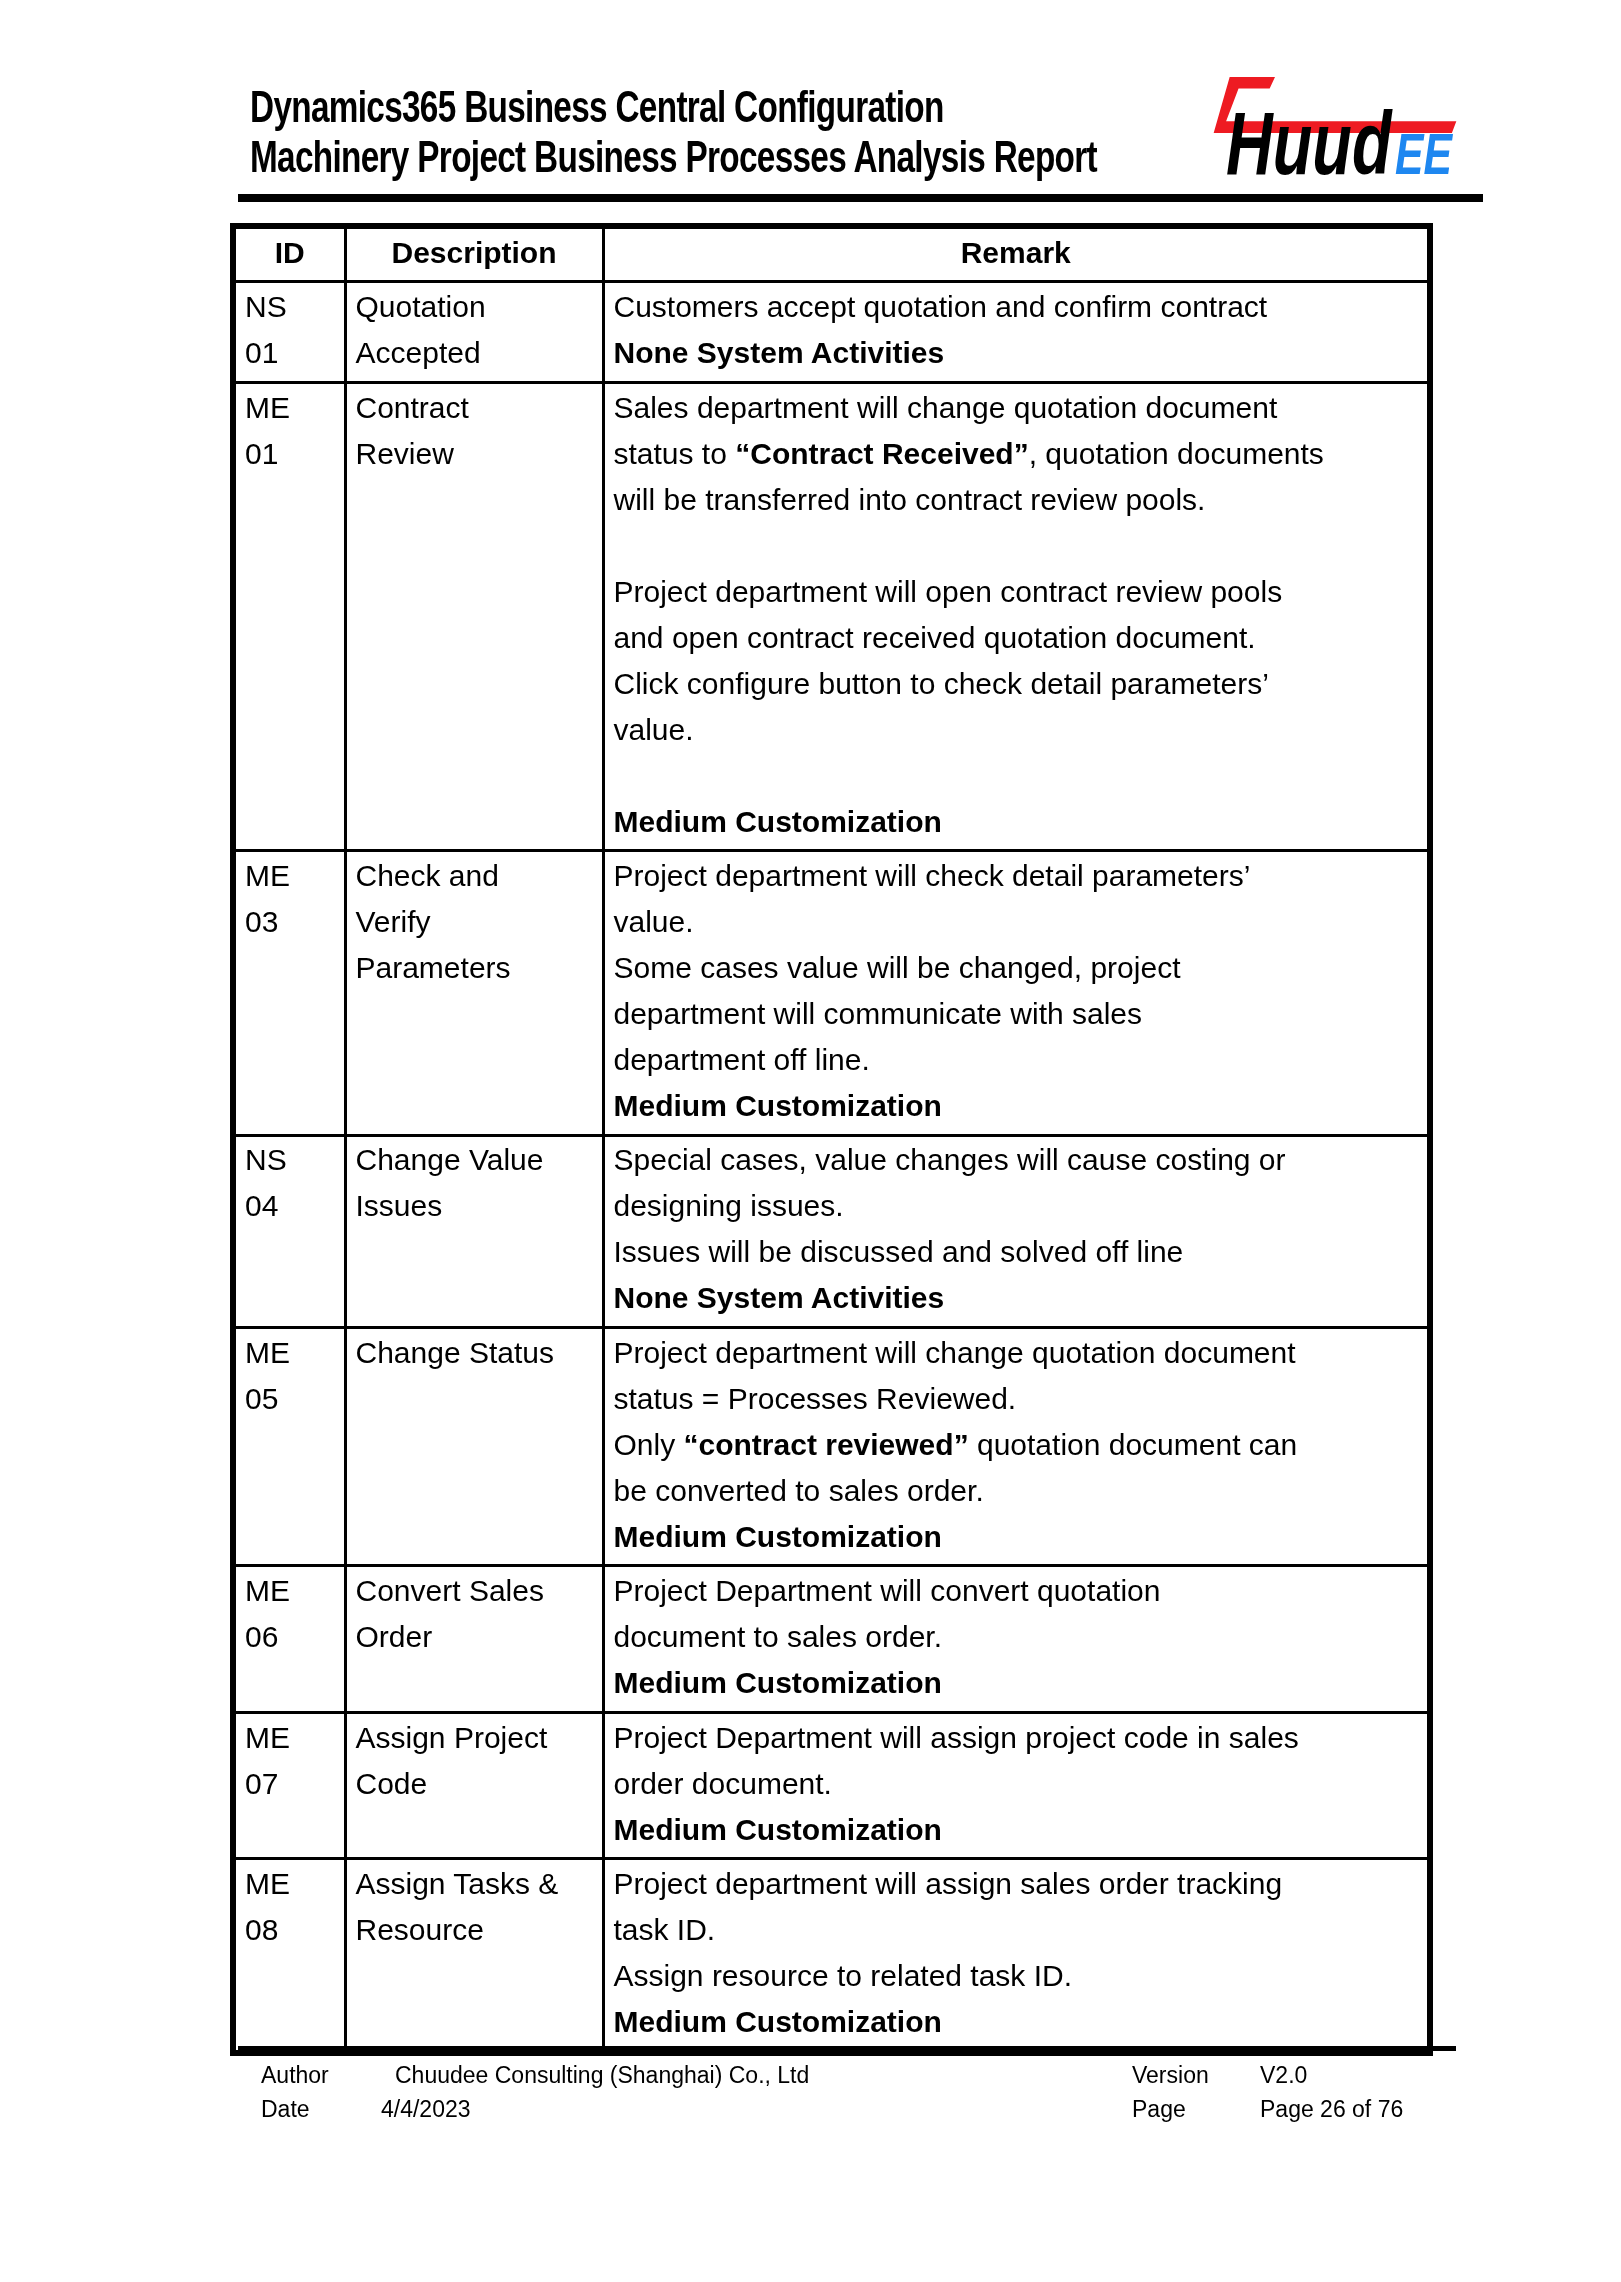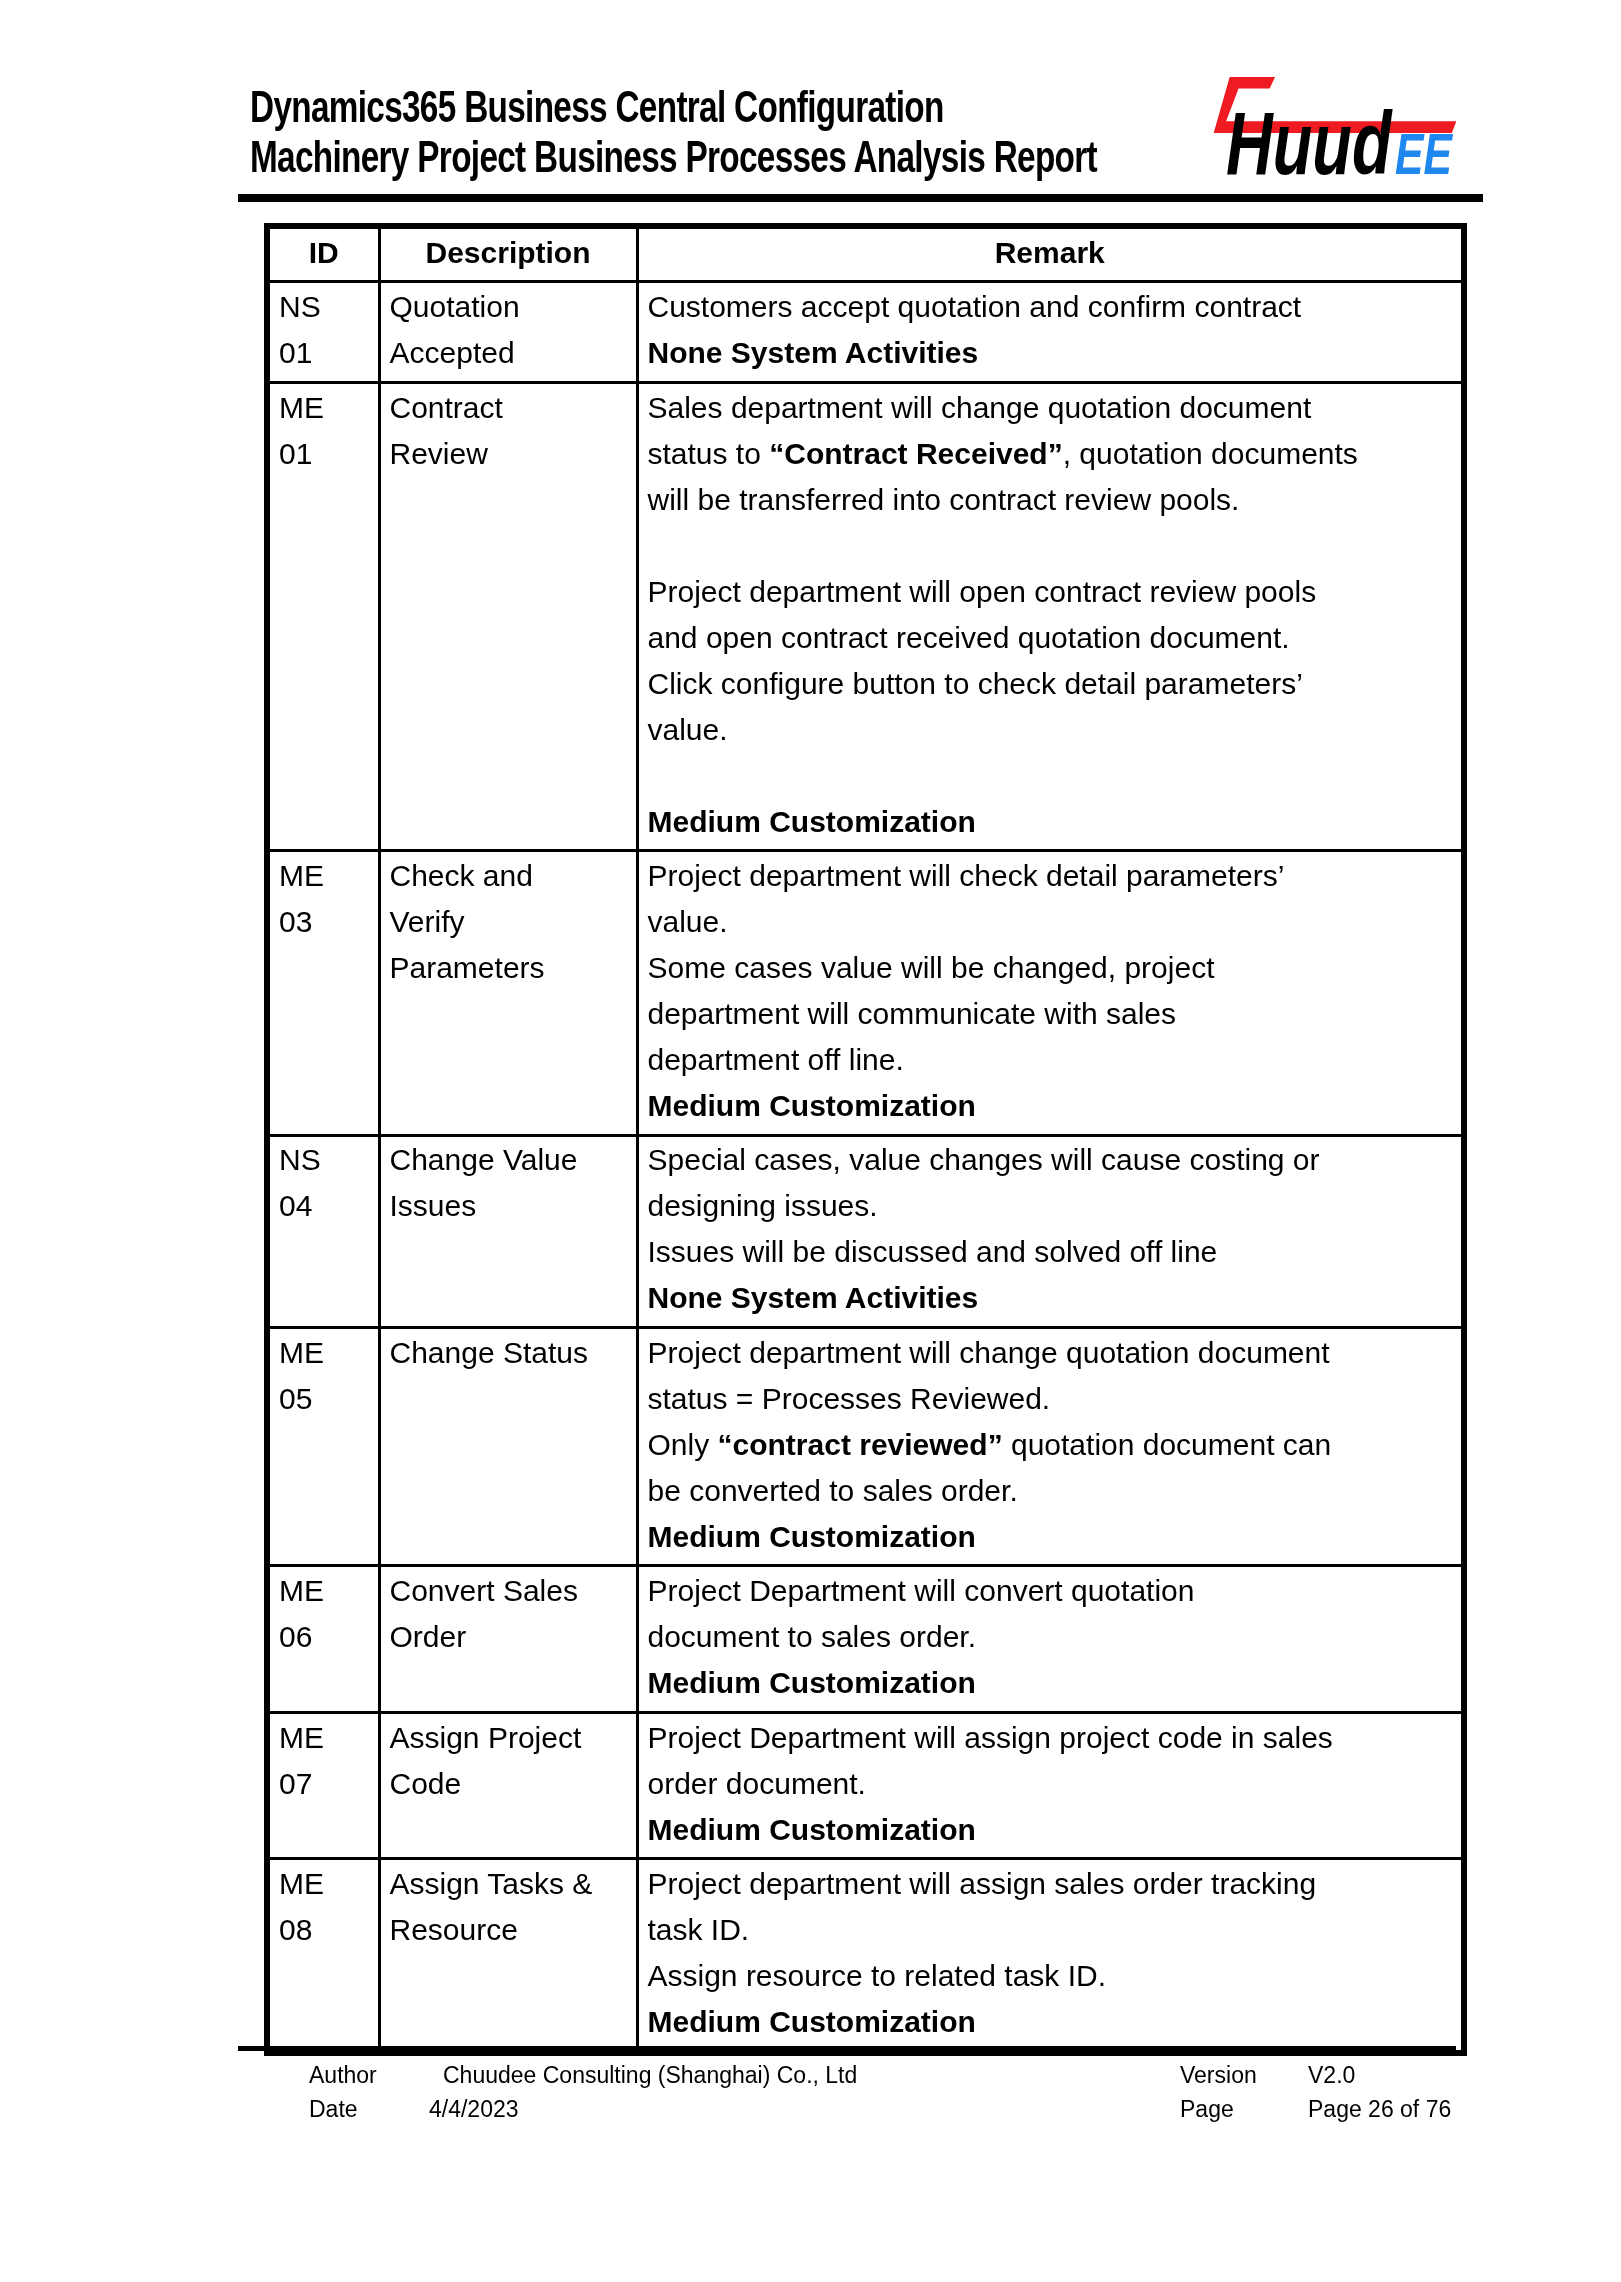--- a/index.html
+++ b/index.html
@@ -11,38 +11,38 @@
   
   .page-header{position:absolute;left:250px;top:82px;}
   .title-line{
     font-size:45px;font-weight:bold;line-height:50px;white-space:nowrap;
     transform:scaleX(0.74);transform-origin:left center;letter-spacing:-0.9px;
   }
   .logo-box{position:absolute;left:1185px;top:52px;width:356px;height:160px;text-align:center;}
   .header-rule{position:absolute;left:238px;top:194px;width:1245px;height:8px;background:#000;}
   
   .doc-table{
-    position:absolute;left:264px;top:223px;width:1198px;
+    position:absolute;left:230px;top:223px;width:1198px;
     border-collapse:collapse;table-layout:fixed;
     border:6.2px solid #000;
   }
   .doc-table th,.doc-table td{
     border:3.6px solid #000;vertical-align:top;
     padding:0.9px 9px 4.5px 9px;
     font-size:30px;line-height:46px;
   }
   .doc-table th{font-weight:bold;text-align:center;}
   .doc-table th.id-h{text-align:center;}
   .id-cell{}
   .tline{white-space:nowrap;}
   .tline b{font-weight:bold;}
   
   .footer-rule{position:absolute;left:238px;top:2046px;width:1218px;height:4.5px;background:#000;}
   .footer-row{position:absolute;left:0;width:1622px;height:34px;font-size:23px;line-height:34px;}
-  .footer-row .fcol{position:absolute;white-space:nowrap;margin-left:48px;}
+  .footer-row .fcol{position:absolute;white-space:nowrap;}
 </style>
 </head>
 <body>
 
 <div class="page-header">
   <div class="title-line">Dynamics365 Business Central Configuration</div>
   <div class="title-line">Machinery Project Business Processes Analysis Report</div>
 </div>
 
 <div class="logo-box">

